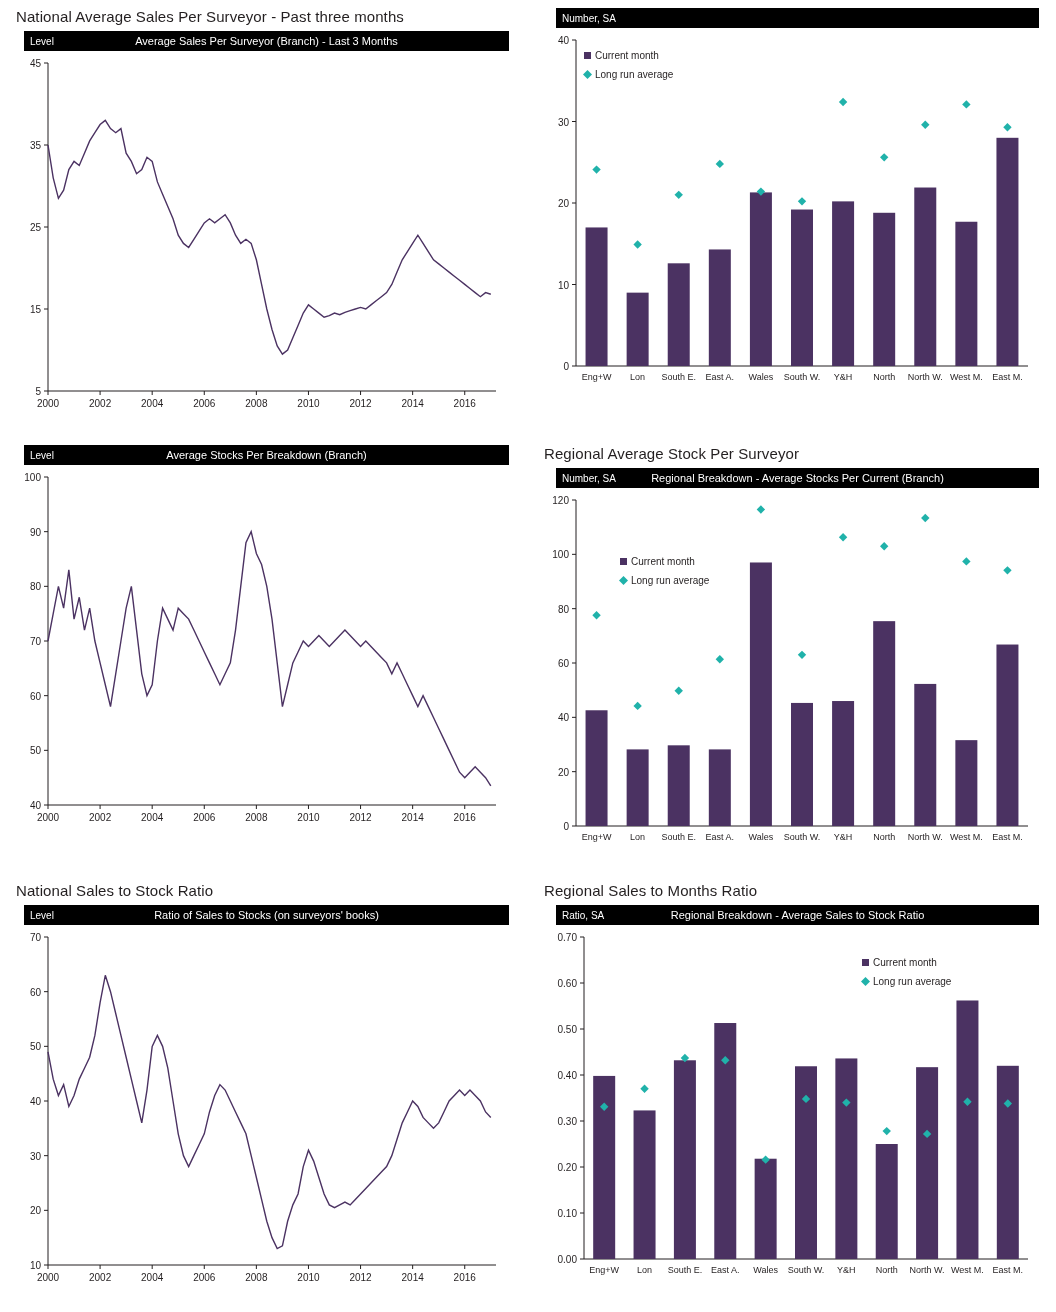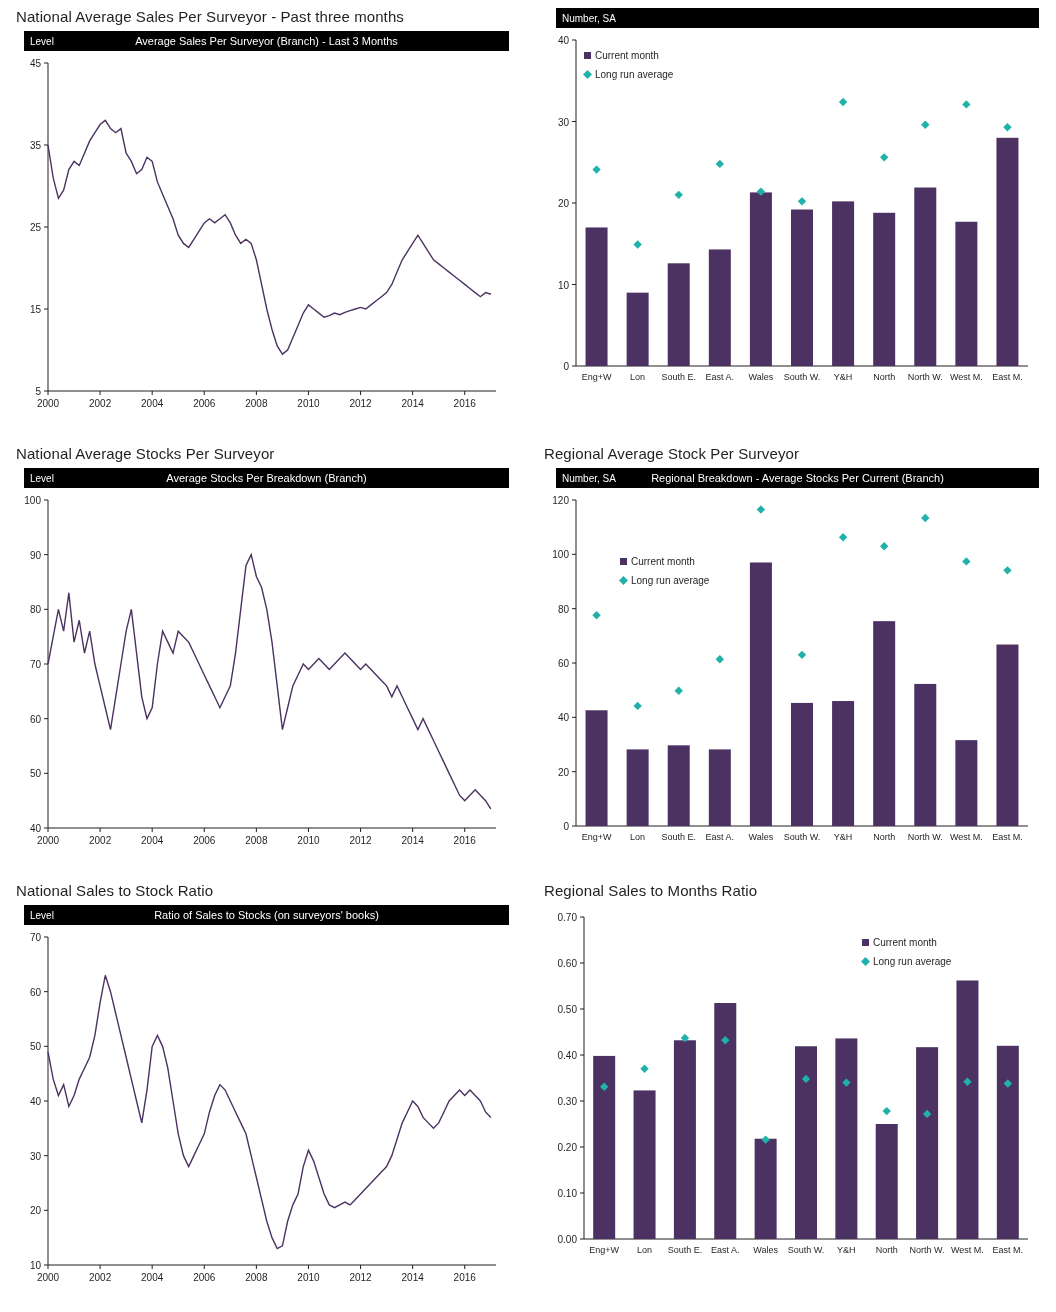--- a/index.html
+++ b/index.html
@@ -158,21 +158,20 @@
           <polygon points="465.4545454545455,95.00499999999998 469.6545454545455,99.20499999999998 465.4545454545455,103.40499999999999 461.2545454545455,99.20499999999998" fill="#20b2aa"></polygon>
           <rect x="42" y="24" width="7" height="7" fill="#4b3262"></rect>
           <text x="53" y="31" class="legend-lbl">Current month</text>
           <polygon points="45.5,42 50,46.5 45.5,51 41,46.5" fill="#20b2aa"></polygon>
           <text x="53" y="50" class="legend-lbl">Long run average</text>
         </svg>
     </div>
   </div>
 
   <div class="panel">
-    <div class="panel-title">National Average Stocks Per Surveyor</div>
     <div class="bar-header" style="margin-left:10px;width:485px;">
       <span class="unit">Level</span>
       <span class="hdr-title">Average Stocks Per Breakdown (Branch)</span>
     </div>
     <div class="chart-area">
       <svg id="svg-p3" width="500" height="370" viewBox="0 0 500 370">
           <line x1="34" y1="12" x2="34" y2="340" class="axis-line"></line>
           <line x1="34" y1="340" x2="482" y2="340" class="axis-line"></line>
           <line x1="30" y1="340" x2="34" y2="340" class="axis-line"></line>
           <text x="27" y="344" text-anchor="end" class="axis-lbl">40</text>
@@ -318,20 +317,24 @@
           <text x="398.65116279069673" y="356" text-anchor="middle" class="axis-lbl">2014</text>
           <line x1="450.74418604651055" y1="340" x2="450.74418604651055" y2="344" class="axis-line"></line>
           <text x="450.74418604651055" y="356" text-anchor="middle" class="axis-lbl">2016</text>
           <path d="M34.00,126.80 L39.21,154.13 L44.42,170.53 L49.63,159.60 L54.84,181.47 L60.05,170.53 L65.26,154.13 L70.47,143.20 L75.67,132.27 L80.88,110.40 L86.09,77.60 L91.30,50.27 L96.51,66.67 L101.72,88.53 L106.93,110.40 L112.14,132.27 L117.35,154.13 L122.56,176.00 L127.77,197.87 L132.98,165.07 L138.19,121.33 L143.40,110.40 L148.60,121.33 L153.81,143.20 L159.02,176.00 L164.23,208.80 L169.44,230.67 L174.65,241.60 L179.86,230.67 L185.07,219.73 L190.28,208.80 L195.49,186.93 L200.70,170.53 L205.91,159.60 L211.12,165.07 L216.33,176.00 L221.53,186.93 L226.74,197.87 L231.95,208.80 L237.16,230.67 L242.37,252.53 L247.58,274.40 L252.79,296.27 L258.00,312.67 L263.21,323.60 L268.42,320.87 L273.63,296.27 L278.84,279.87 L284.05,268.93 L289.26,241.60 L294.47,225.20 L299.67,236.13 L304.88,252.53 L310.09,268.93 L315.30,279.87 L320.51,282.60 L325.72,279.87 L330.93,277.13 L336.14,279.87 L341.35,274.40 L346.56,268.93 L351.77,263.47 L356.98,258.00 L362.19,252.53 L367.40,247.07 L372.60,241.60 L377.81,230.67 L383.02,214.27 L388.23,197.87 L393.44,186.93 L398.65,176.00 L403.86,181.47 L409.07,192.40 L414.28,197.87 L419.49,203.33 L424.70,197.87 L429.91,186.93 L435.12,176.00 L440.33,170.53 L445.53,165.07 L450.74,170.53 L455.95,165.07 L461.16,170.53 L466.37,176.00 L471.58,186.93 L476.79,192.40 " class="line-series" stroke="#4b3262"></path>
         </svg>
     </div>
   </div>
 
   <div class="panel">
     <div class="panel-title">Regional Sales to Months Ratio</div>
+    <div class="bar-header" style="margin-left:14px;width:483px;">
+      <span class="unit">Ratio, SA</span>
+      <span class="hdr-title">Regional Breakdown - Average Sales to Stock Ratio</span>
+    </div>
     <div class="chart-area">
       <svg id="svg-p6" width="500" height="370" viewBox="0 0 500 370">
           <line x1="42" y1="12" x2="42" y2="334" class="axis-line"></line>
           <line x1="42" y1="334" x2="486" y2="334" class="axis-line"></line>
           <line x1="38" y1="334" x2="42" y2="334" class="axis-line"></line>
           <text x="35" y="338" text-anchor="end" class="axis-lbl">0.00</text>
           <line x1="38" y1="288" x2="42" y2="288" class="axis-line"></line>
           <text x="35" y="292" text-anchor="end" class="axis-lbl">0.10</text>
           <line x1="38" y1="242" x2="42" y2="242" class="axis-line"></line>
           <text x="35" y="246" text-anchor="end" class="axis-lbl">0.20</text>

